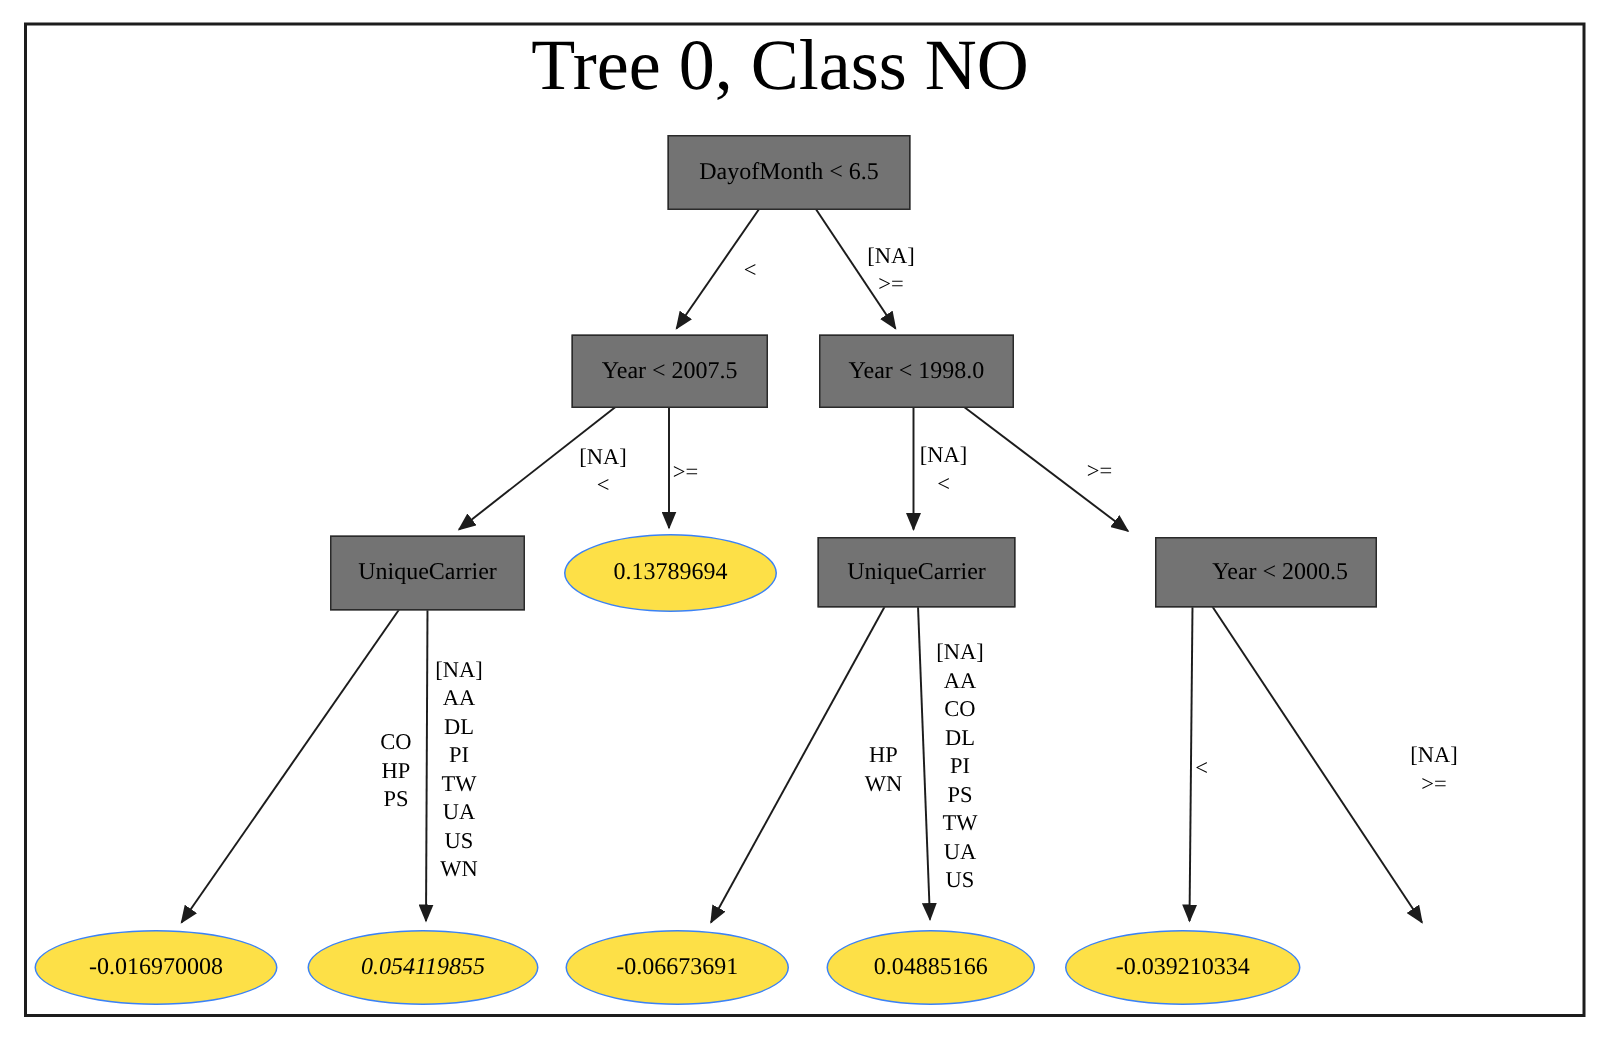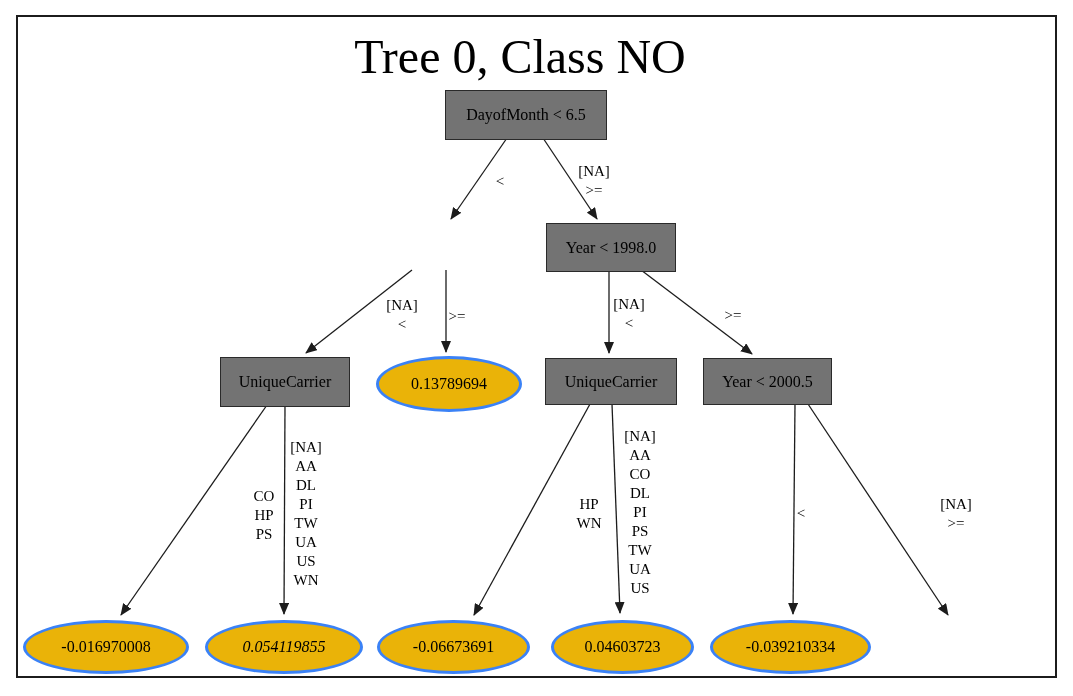--- a/index.html
+++ b/index.html
@@ -5,30 +5,30 @@
   html,body{margin:0;padding:0;background:#fff;}
   #stage{
     position:relative;width:1073px;height:696px;background:#ffffff;overflow:hidden;
     font-family:"Liberation Serif","DejaVu Serif",serif;color:#000;
   }
   #frame{
     position:absolute;left:16px;top:15px;width:1037px;height:659px;
     border:2px solid #1c1c1c;background:transparent;
   }
   #title{
-    position:absolute;left:0;top:33px;width:1040px;text-align:center;
+    position:absolute;left:0;top:20px;width:1040px;text-align:center;
     font-size:48px;line-height:1.0;color:#000;white-space:nowrap;
   }
   .box{
     position:absolute;border:1px solid #2a2a2a;background:#737373;
     display:flex;align-items:center;justify-content:center;
     font-size:16px;white-space:nowrap;
   }
   .ellipse{
-    position:absolute;border:3px solid #3b82f6;border-radius:50%;background:#eab308;
+    position:absolute;border:1px solid #3b82f6;border-radius:50%;background:#fde047;
     display:flex;align-items:center;justify-content:center;
     font-size:16px;white-space:nowrap;
   }
   .edge-label{
     position:absolute;transform:translate(-50%,-50%);
     font-size:15px;line-height:19px;text-align:center;white-space:pre-line;
   }
   #edges{position:absolute;left:0;top:0;width:1073px;height:696px;}
   #edges line{stroke:#1c1c1c;stroke-width:1.3px;}
 </style>
@@ -55,30 +55,31 @@
     <line x1="641" y1="270" x2="752" y2="354" marker-end="url(#arrow)"></line>
     <line x1="267" y1="405" x2="121" y2="615" marker-end="url(#arrow)"></line>
     <line x1="285" y1="405" x2="284" y2="614" marker-end="url(#arrow)"></line>
     <line x1="590" y1="404" x2="474" y2="615" marker-end="url(#arrow)"></line>
     <line x1="612" y1="404" x2="620" y2="613" marker-end="url(#arrow)"></line>
     <line x1="795" y1="404" x2="793" y2="614" marker-end="url(#arrow)"></line>
     <line x1="808" y1="404" x2="948" y2="615" marker-end="url(#arrow)"></line>
   </svg>
 
   <div class="box" style="left:445px;top:90px;width:160px;height:48px;">DayofMonth &lt; 6.5</div>
+  <div class="box" style="left:381px;top:223px;width:129px;height:47px;">Year &lt; 2007.5</div>
   <div class="box" style="left:546px;top:223px;width:128px;height:47px;">Year &lt; 1998.0</div>
   <div class="box" style="left:220px;top:357px;width:128px;height:48px;">UniqueCarrier</div>
   <div class="box" style="left:545px;top:358px;width:130px;height:45px;">UniqueCarrier</div>
-  <div class="box" style="left:703px;top:358px;width:127px;height:45px;">Year &lt; 2000.5</div>
+  <div class="box" style="left:770px;top:358px;width:127px;height:45px;padding-left:19px;">Year &lt; 2000.5</div>
 
   <div class="ellipse" style="left:376px;top:356px;width:140px;height:50px;">0.13789694</div>
   <div class="ellipse" style="left:23px;top:620px;width:160px;height:48px;">-0.016970008</div>
   <div class="ellipse" style="left:205px;top:620px;width:152px;height:48px;font-style:italic;">0.054119855</div>
   <div class="ellipse" style="left:377px;top:620px;width:147px;height:48px;">-0.06673691</div>
-  <div class="ellipse" style="left:551px;top:620px;width:137px;height:48px;">0.04603723</div>
+  <div class="ellipse" style="left:551px;top:620px;width:137px;height:48px;">0.04885166</div>
   <div class="ellipse" style="left:710px;top:620px;width:155px;height:48px;">-0.039210334</div>
 
   <div class="edge-label" style="left:500px;top:181px;">&lt;</div>
   <div class="edge-label" style="left:594px;top:181px;">[NA]
 &gt;=</div>
   <div class="edge-label" style="left:402px;top:315px;">[NA]
 &lt;</div>
   <div class="edge-label" style="left:457px;top:316px;">&gt;=</div>
   <div class="edge-label" style="left:629px;top:314px;">[NA]
 &lt;</div>

